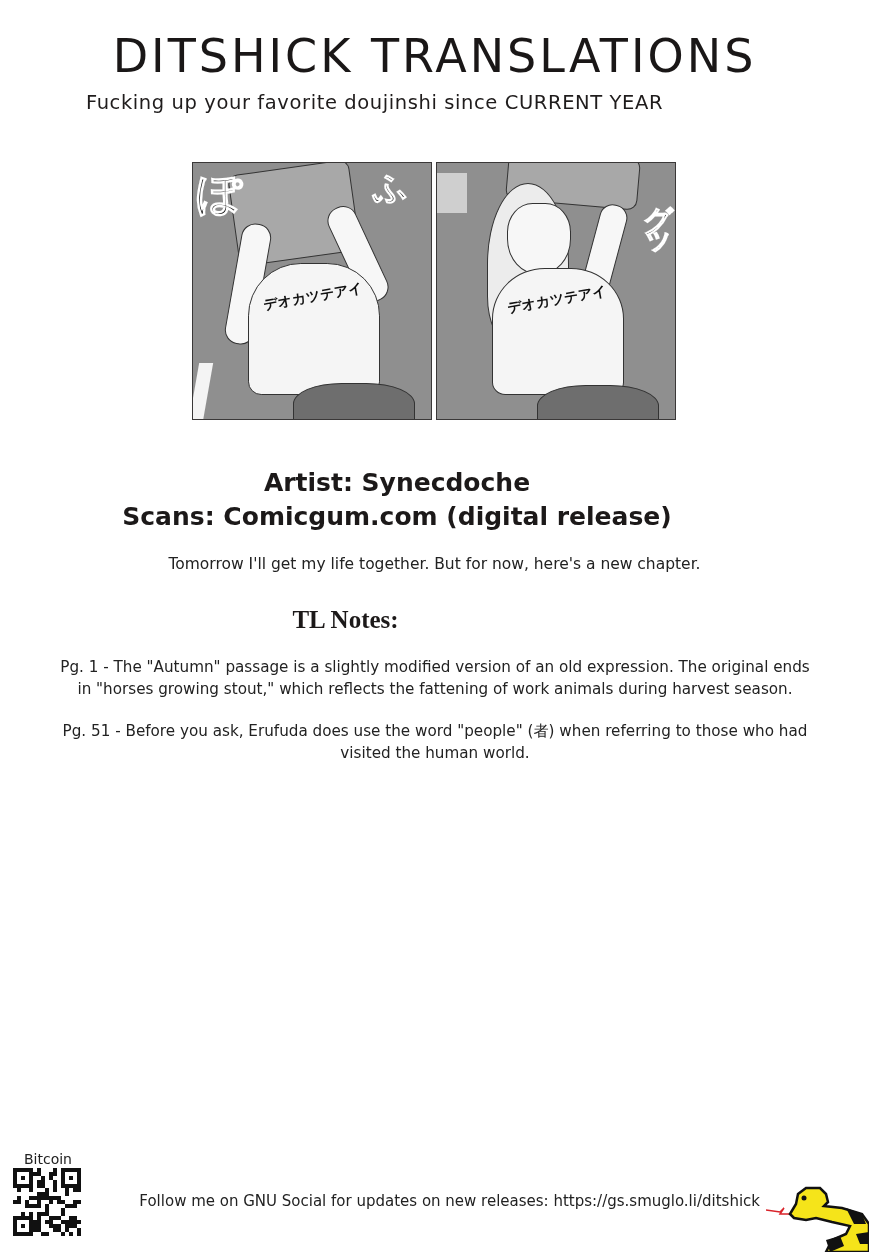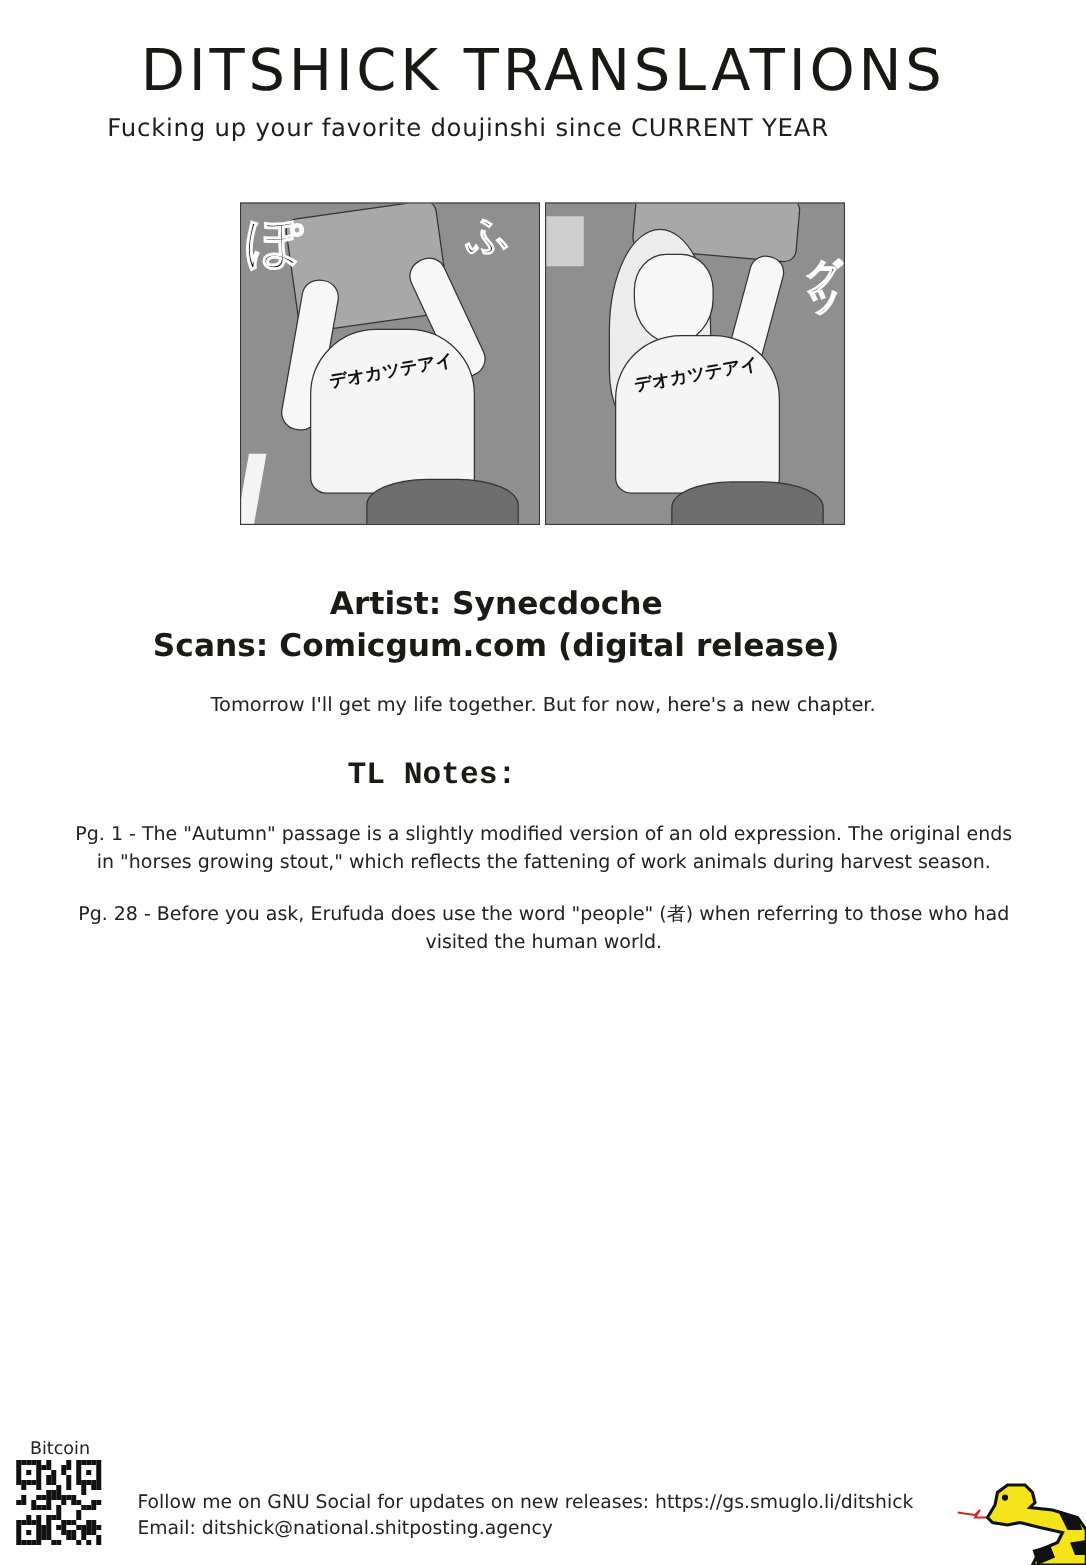--- a/index.html
+++ b/index.html
@@ -43,37 +43,37 @@
     position: absolute; left: 0; top: 466px; width: 794px; text-align: center;
     font-family: "DejaVu Sans", sans-serif; font-weight: bold; font-size: 25px; line-height: 34px;
     color: #1c1919;
   }
   .tagline {
     position: absolute; left: 0; top: 553px; width: 869px; text-align: center;
     font-family: "DejaVu Sans", sans-serif; font-size: 15.5px; line-height: 22px; color: #222;
   }
   .notes-heading {
     position: absolute; left: 0; top: 603px; width: 691px; text-align: center;
-    font-family: Liberation Mono, monospace; font-weight: bold; font-size: 25px; line-height: 34px; color: #1c1919;
+    font-family: Liberation Serif, serif; font-weight: bold; font-size: 25px; line-height: 34px; color: #1c1919;
   }
   .notes {
     position: absolute; left: 55px; top: 656px; width: 760px; text-align: center;
     font-family: "DejaVu Sans", sans-serif; font-size: 15.2px; line-height: 22px; color: #222;
   }
   .note { margin: 0 0 20px 0; }
   .note em { font-style: italic; }
 
   .qr-block { position: absolute; left: 12px; top: 1152px; width: 72px; }
   .qr-label { font-family: "DejaVu Sans", sans-serif; font-size: 14px; text-align: center; color: #222; line-height: 14px; }
   .qr { display: grid; grid-template-columns: repeat(17, 4px); grid-template-rows: repeat(17, 4px); margin-top: 2px; margin-left: 1px; }
   .qr span { width: 4px; height: 4px; }
   .qr span.b { background: #111; }
 
   .footer {
-    position: absolute; left: 110px; top: 1191px; width: 650px; text-align: left;
+    position: absolute; left: 110px; top: 1191px; width: 650px; text-align: right;
     font-family: "DejaVu Sans", sans-serif; font-size: 15px; line-height: 21px; color: #222;
   }
   .mascot { position: absolute; left: 766px; top: 1184px; width: 103px; height: 68px; }
 </style>
 </head>
 <body>
 
 <div class="title">DITSHICK TRANSLATIONS</div>
 <div class="subtitle">Fucking up your favorite doujinshi since CURRENT YEAR</div>
 
@@ -108,21 +108,21 @@
   <div>Artist: Synecdoche</div>
   <div>Scans: Comicgum.com (digital release)</div>
 </div>
 
 <div class="tagline">Tomorrow I'll get my life together. But for now, here's a new chapter.</div>
 
 <div class="notes-heading">TL Notes:</div>
 
 <div class="notes">
   <p class="note">Pg. 1 - The "Autumn" passage is a slightly modified version of an old expression. The original ends in "horses growing stout," which reflects the fattening of work animals during harvest season.</p>
-  <p class="note">Pg. 28 - Before you ask, Erufuda does use the word "people" (者) when referring to those who had visited the human world.</p>
+  <p class="note">Pg. 51 - Before you ask, Erufuda does use the word "people" (者) when referring to those who had visited the human world.</p>
 </div>
 
 <div class="qr-block">
   <div class="qr-label">Bitcoin</div>
   <div class="qr" id="qr">
       <span class="b"></span>
       <span class="b"></span>
       <span class="b"></span>
       <span class="b"></span>
       <span class="b"></span>
@@ -408,21 +408,20 @@
       <span class="b"></span>
       <span></span>
       <span class="b"></span>
       <span></span>
       <span class="b"></span>
     </div>
 </div>
 
 <div class="footer">
   <div>Follow me on GNU Social for updates on new releases: https://gs.smuglo.li/ditshick</div>
-  <div>Email: ditshick@national.shitposting.agency</div>
 </div>
 
 <svg class="mascot" viewBox="0 0 103 68">
   <path d="M0 26 L14 28 L18 24 L14 30 L26 30" stroke="#d9232a" stroke-width="1.5" fill="none"></path>
   <path d="M24 30 L30 20 L32 10 L40 4 L54 4 L60 10 L62 18 L58 22 L76 24 L96 30 L103 40 L103 68 L60 68 L66 56 L80 50 L84 42 L66 38 L50 34 L40 36 L28 34 Z" fill="#f5e41a" stroke="#111" stroke-width="2.5"></path>
   <path d="M80 24 L96 30 L100 40 L88 40 Z" fill="#111"></path>
   <path d="M60 56 L74 52 L78 62 L64 68 Z" fill="#111"></path>
   <path d="M90 50 L103 48 L103 60 L94 60 Z" fill="#111"></path>
   <circle cx="38" cy="14" r="2.5" fill="#111"></circle>
 </svg>

